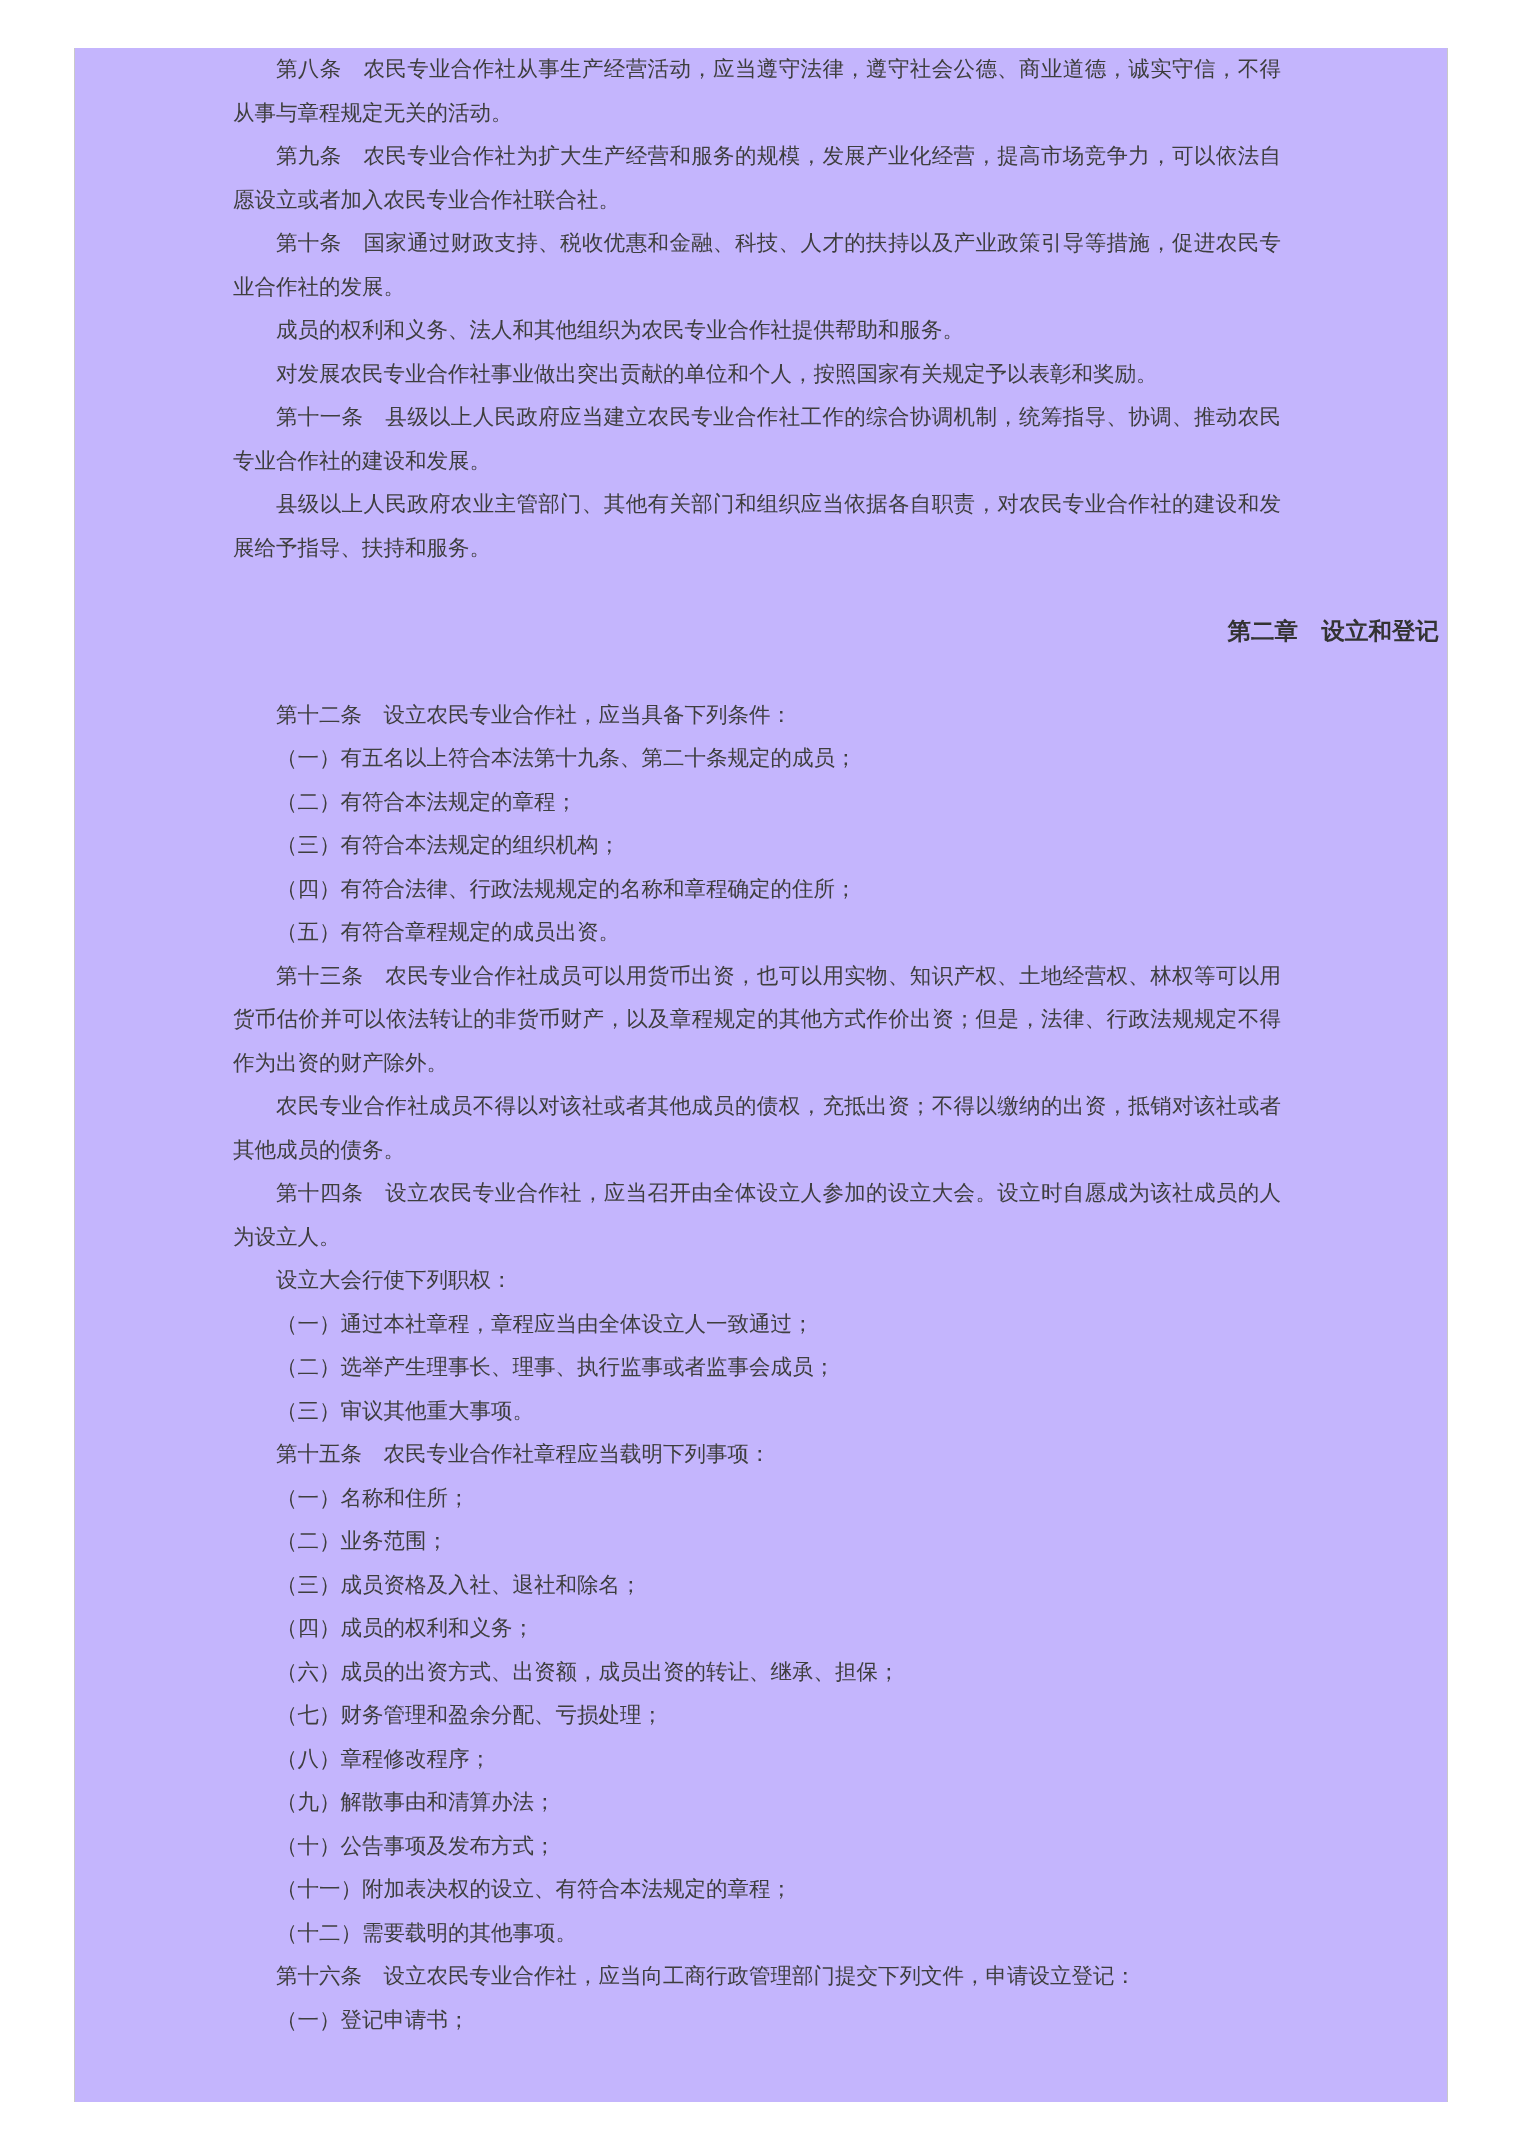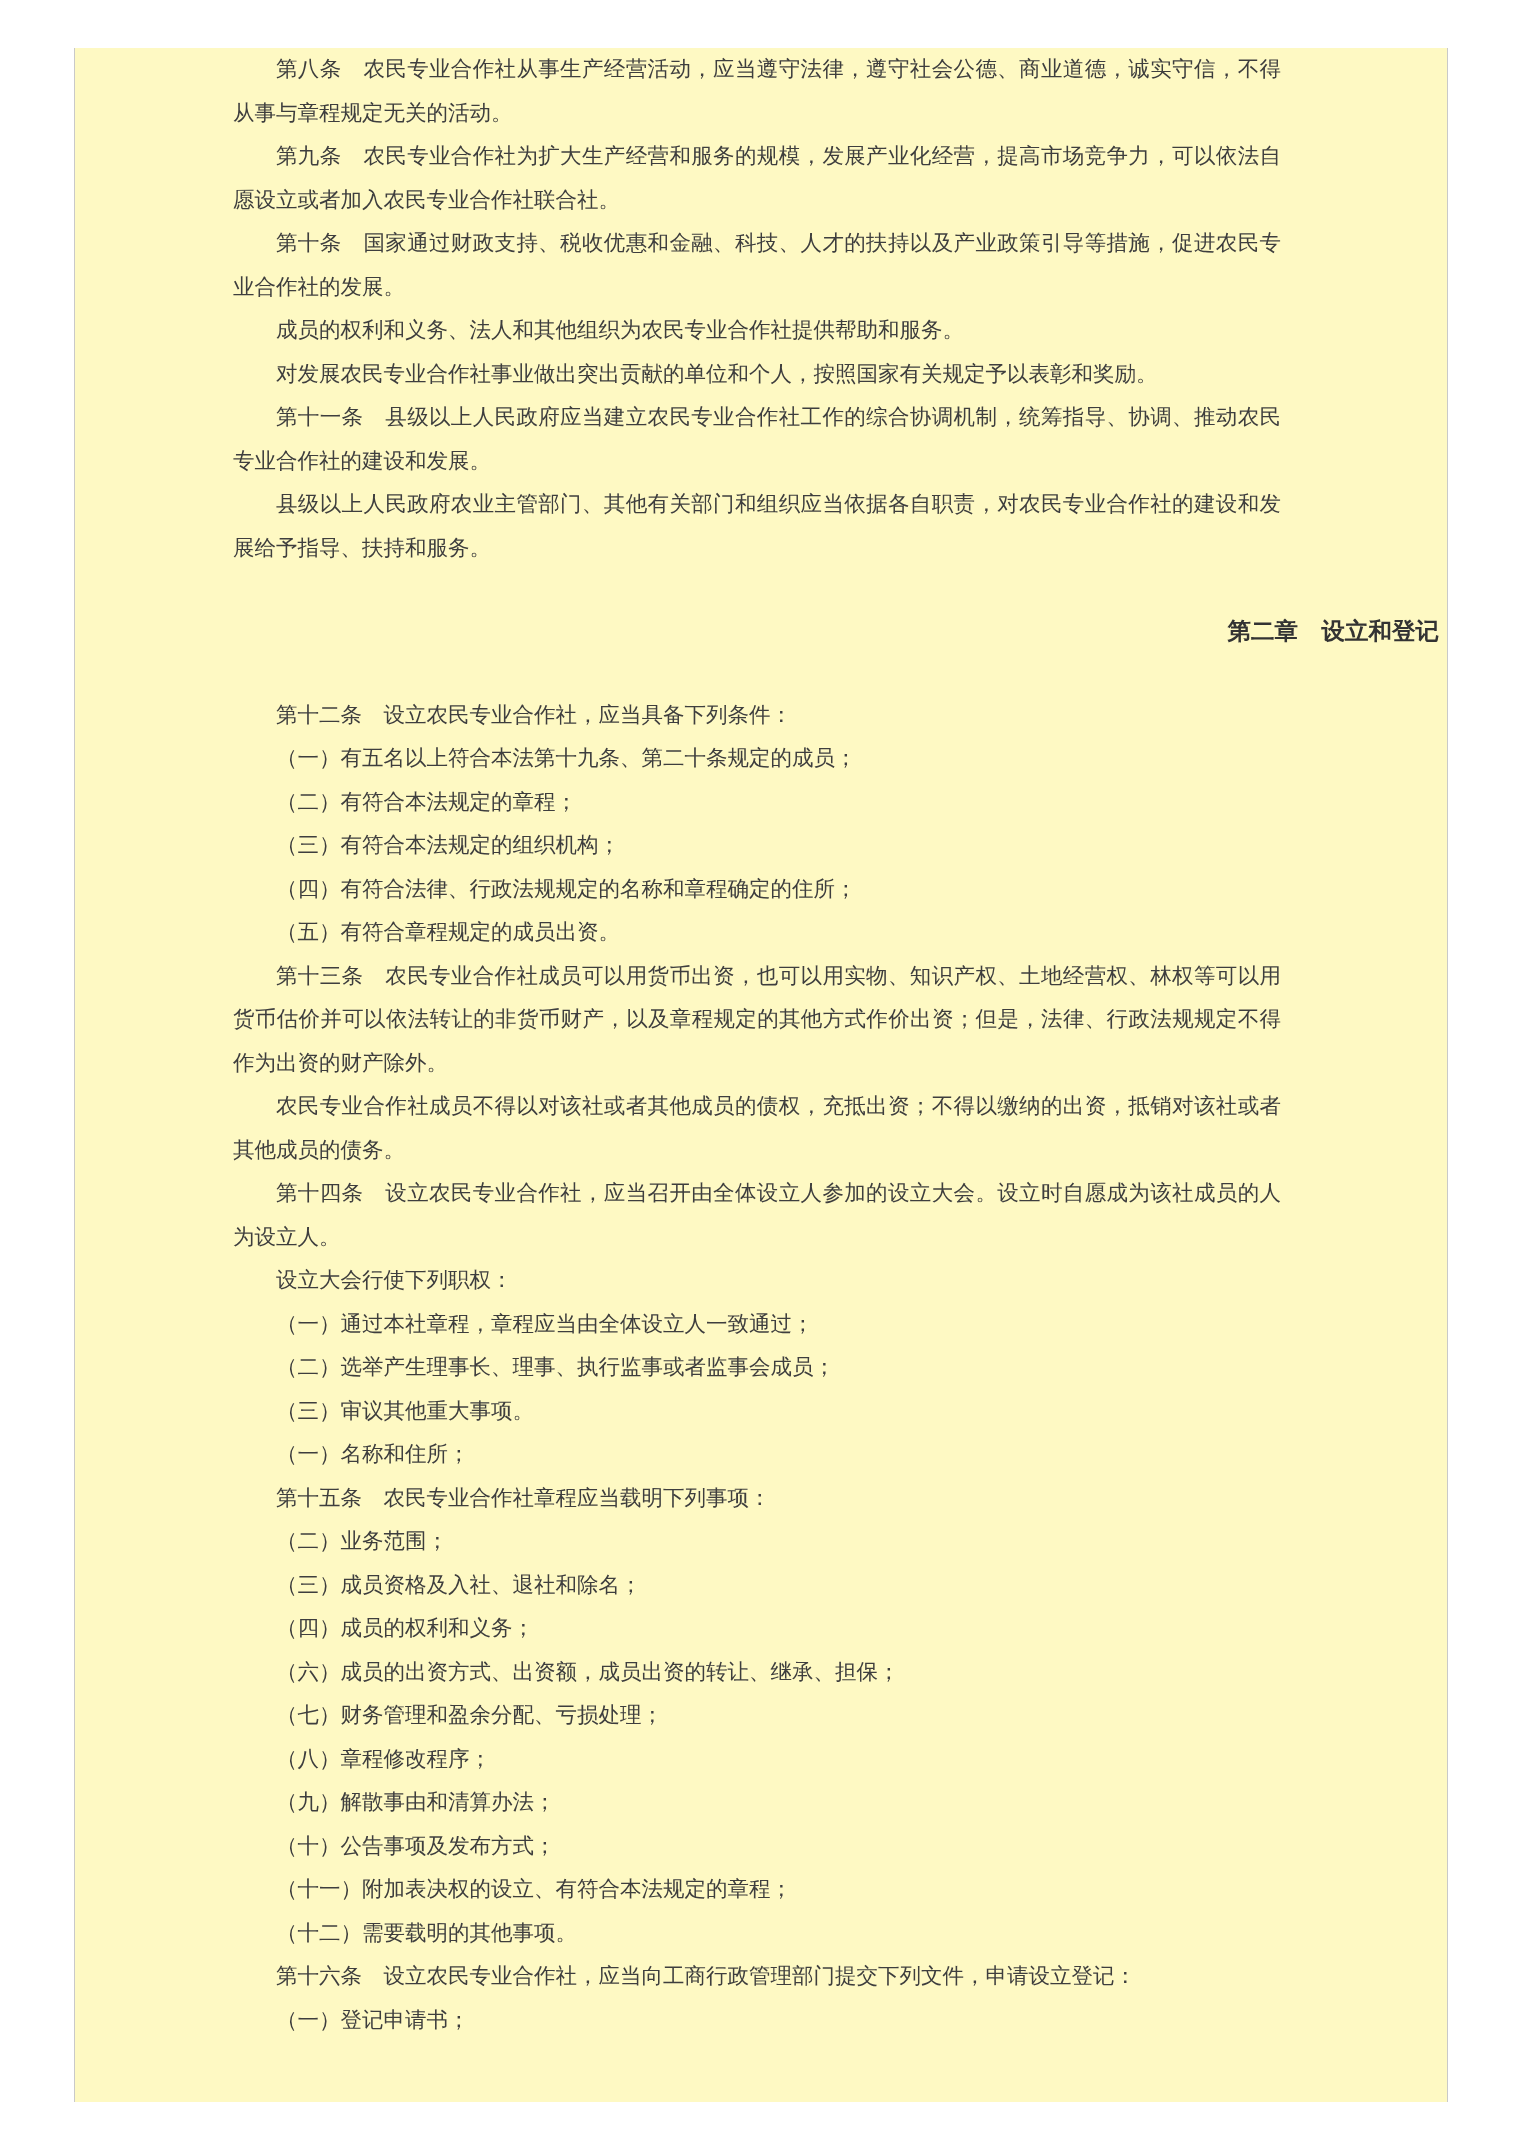--- a/index.html
+++ b/index.html
@@ -11,21 +11,21 @@
     overflow: hidden;
     font-family: "Liberation Serif", "DejaVu Serif", serif;
   }
   .page {
     position: absolute;
     left: 74px;
     top: 48px;
     width: 1374px;
     height: 2054px;
     box-sizing: border-box;
-    background: #fef9c3;
+    background: #c4b5fd;
     border-left: 1px solid #c9c9c9;
     border-right: 1px solid #c9c9c9;
   }
   .content {
     margin: 0 158px;
     width: 1048px;
   }
   .para {
     margin: 0;
     font-size: 21.5px;
@@ -64,22 +64,22 @@
       <p class="para">（三）有符合本法规定的组织机构；</p>
       <p class="para">（四）有符合法律、行政法规规定的名称和章程确定的住所；</p>
       <p class="para">（五）有符合章程规定的成员出资。</p>
       <p class="para">第十三条　农民专业合作社成员可以用货币出资，也可以用实物、知识产权、土地经营权、林权等可以用货币估价并可以依法转让的非货币财产，以及章程规定的其他方式作价出资；但是，法律、行政法规规定不得作为出资的财产除外。</p>
       <p class="para">农民专业合作社成员不得以对该社或者其他成员的债权，充抵出资；不得以缴纳的出资，抵销对该社或者其他成员的债务。</p>
       <p class="para">第十四条　设立农民专业合作社，应当召开由全体设立人参加的设立大会。设立时自愿成为该社成员的人为设立人。</p>
       <p class="para">设立大会行使下列职权：</p>
       <p class="para">（一）通过本社章程，章程应当由全体设立人一致通过；</p>
       <p class="para">（二）选举产生理事长、理事、执行监事或者监事会成员；</p>
       <p class="para">（三）审议其他重大事项。</p>
+      <p class="para">第十五条　农民专业合作社章程应当载明下列事项：</p>
       <p class="para">（一）名称和住所；</p>
-      <p class="para">第十五条　农民专业合作社章程应当载明下列事项：</p>
       <p class="para">（二）业务范围；</p>
       <p class="para">（三）成员资格及入社、退社和除名；</p>
       <p class="para">（四）成员的权利和义务；</p>
       <p class="para">（六）成员的出资方式、出资额，成员出资的转让、继承、担保；</p>
       <p class="para">（七）财务管理和盈余分配、亏损处理；</p>
       <p class="para">（八）章程修改程序；</p>
       <p class="para">（九）解散事由和清算办法；</p>
       <p class="para">（十）公告事项及发布方式；</p>
       <p class="para">（十一）附加表决权的设立、有符合本法规定的章程；</p>
       <p class="para">（十二）需要载明的其他事项。</p>

